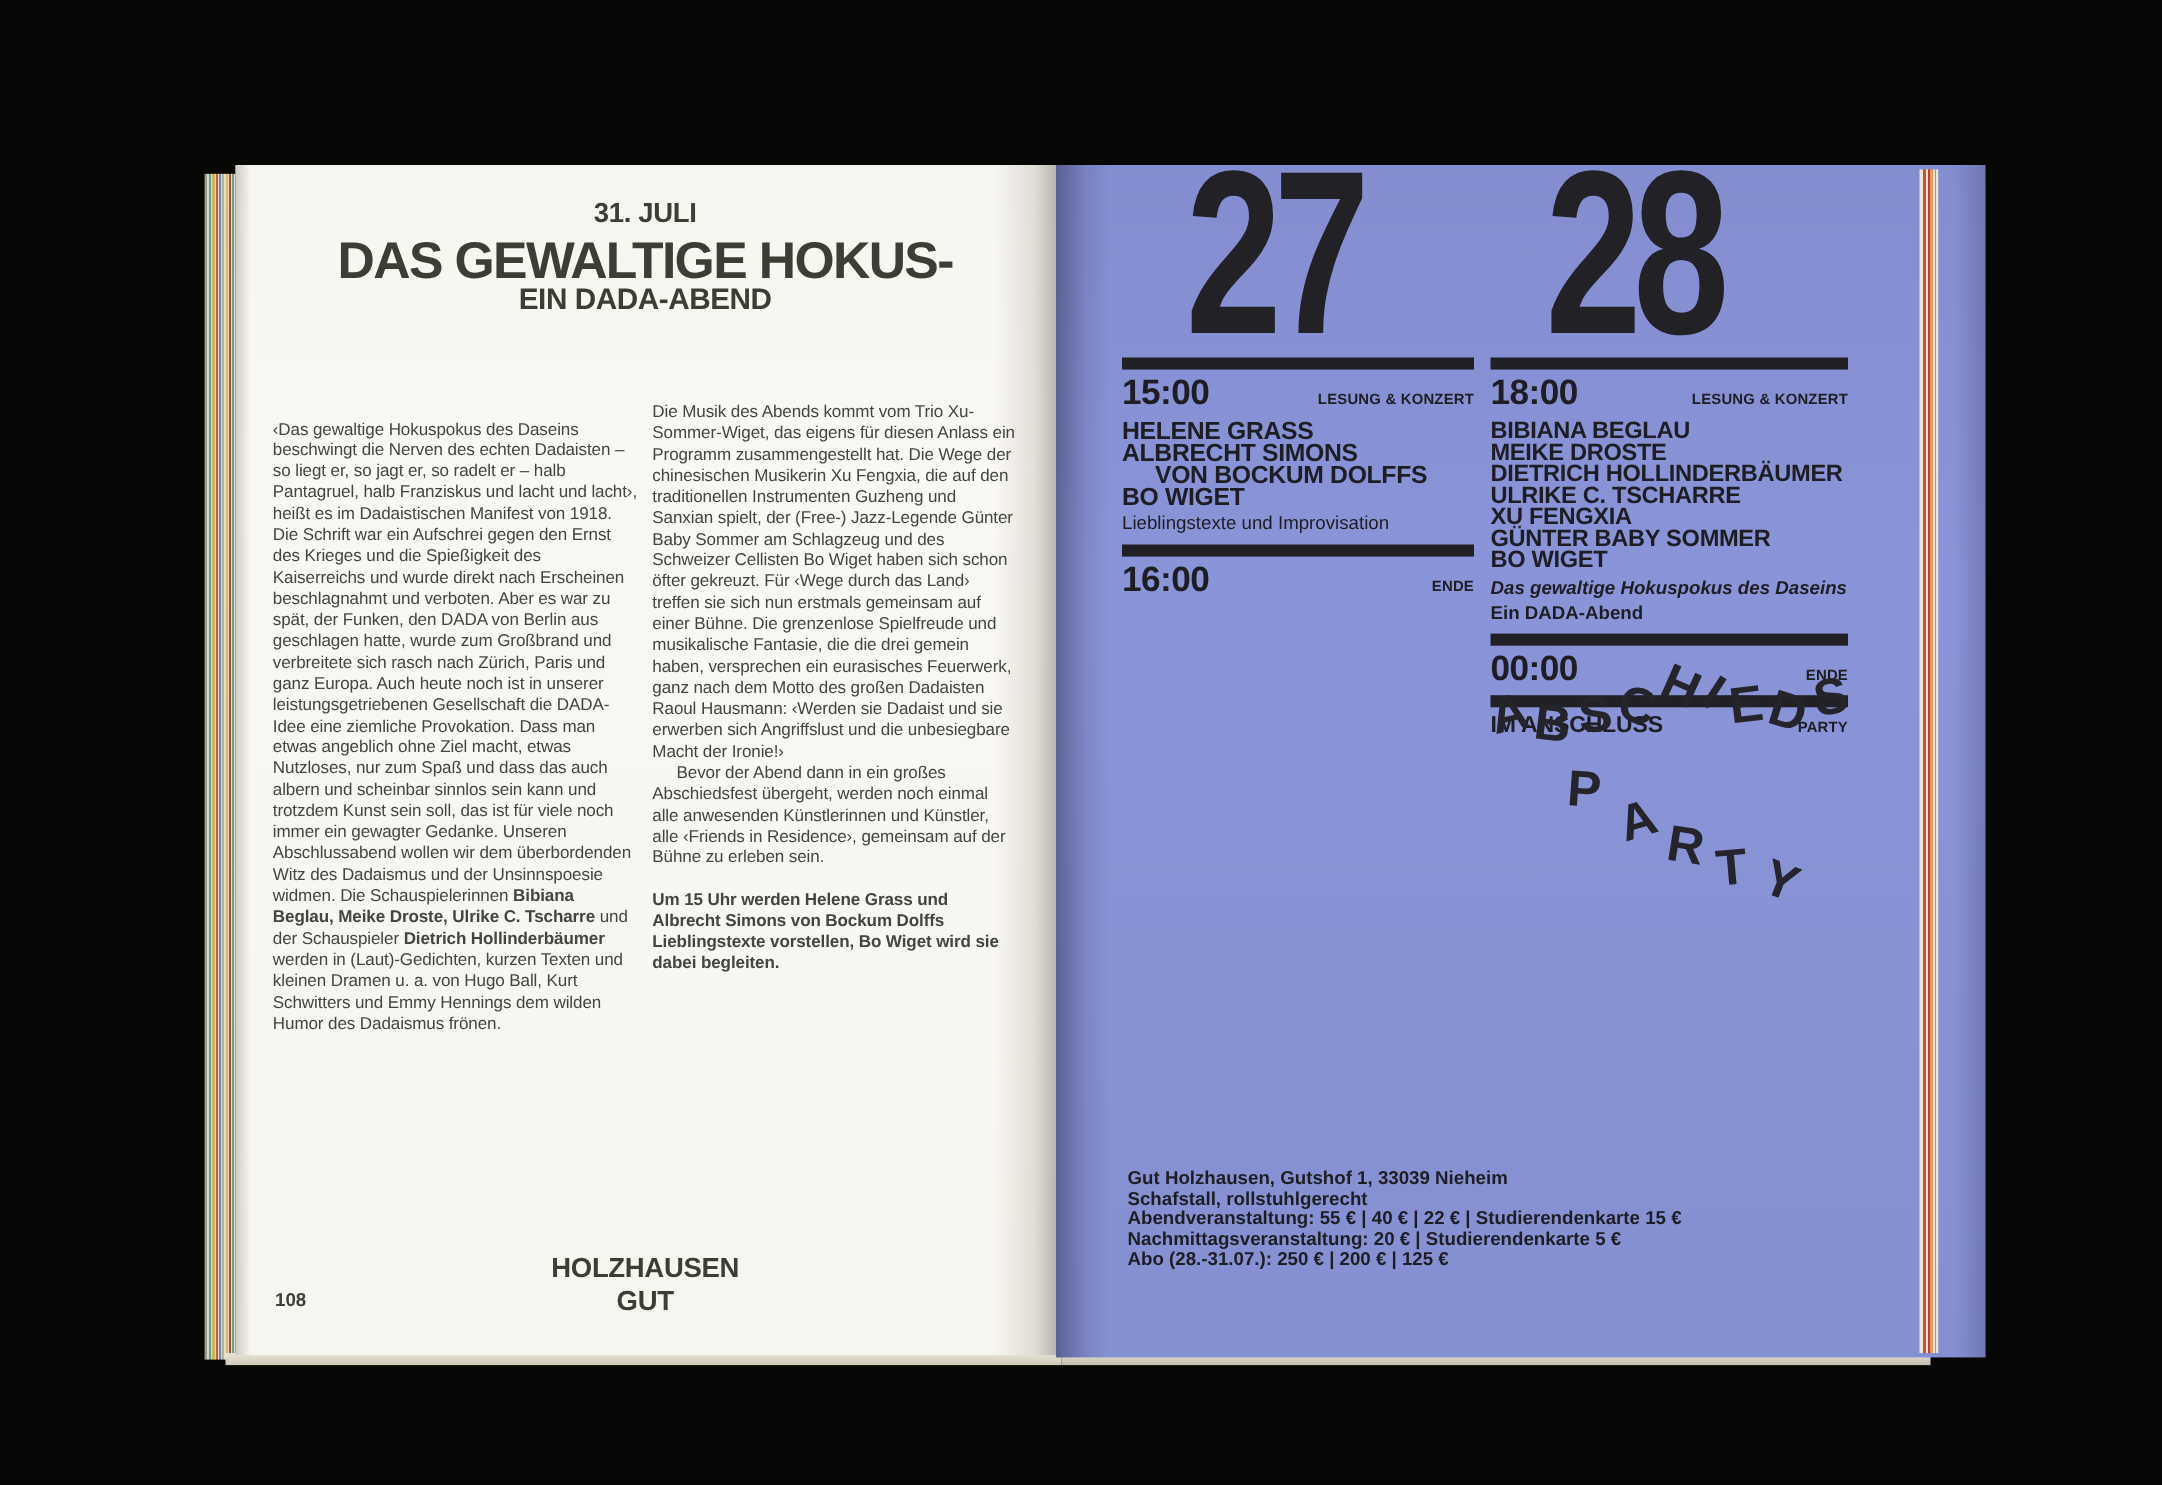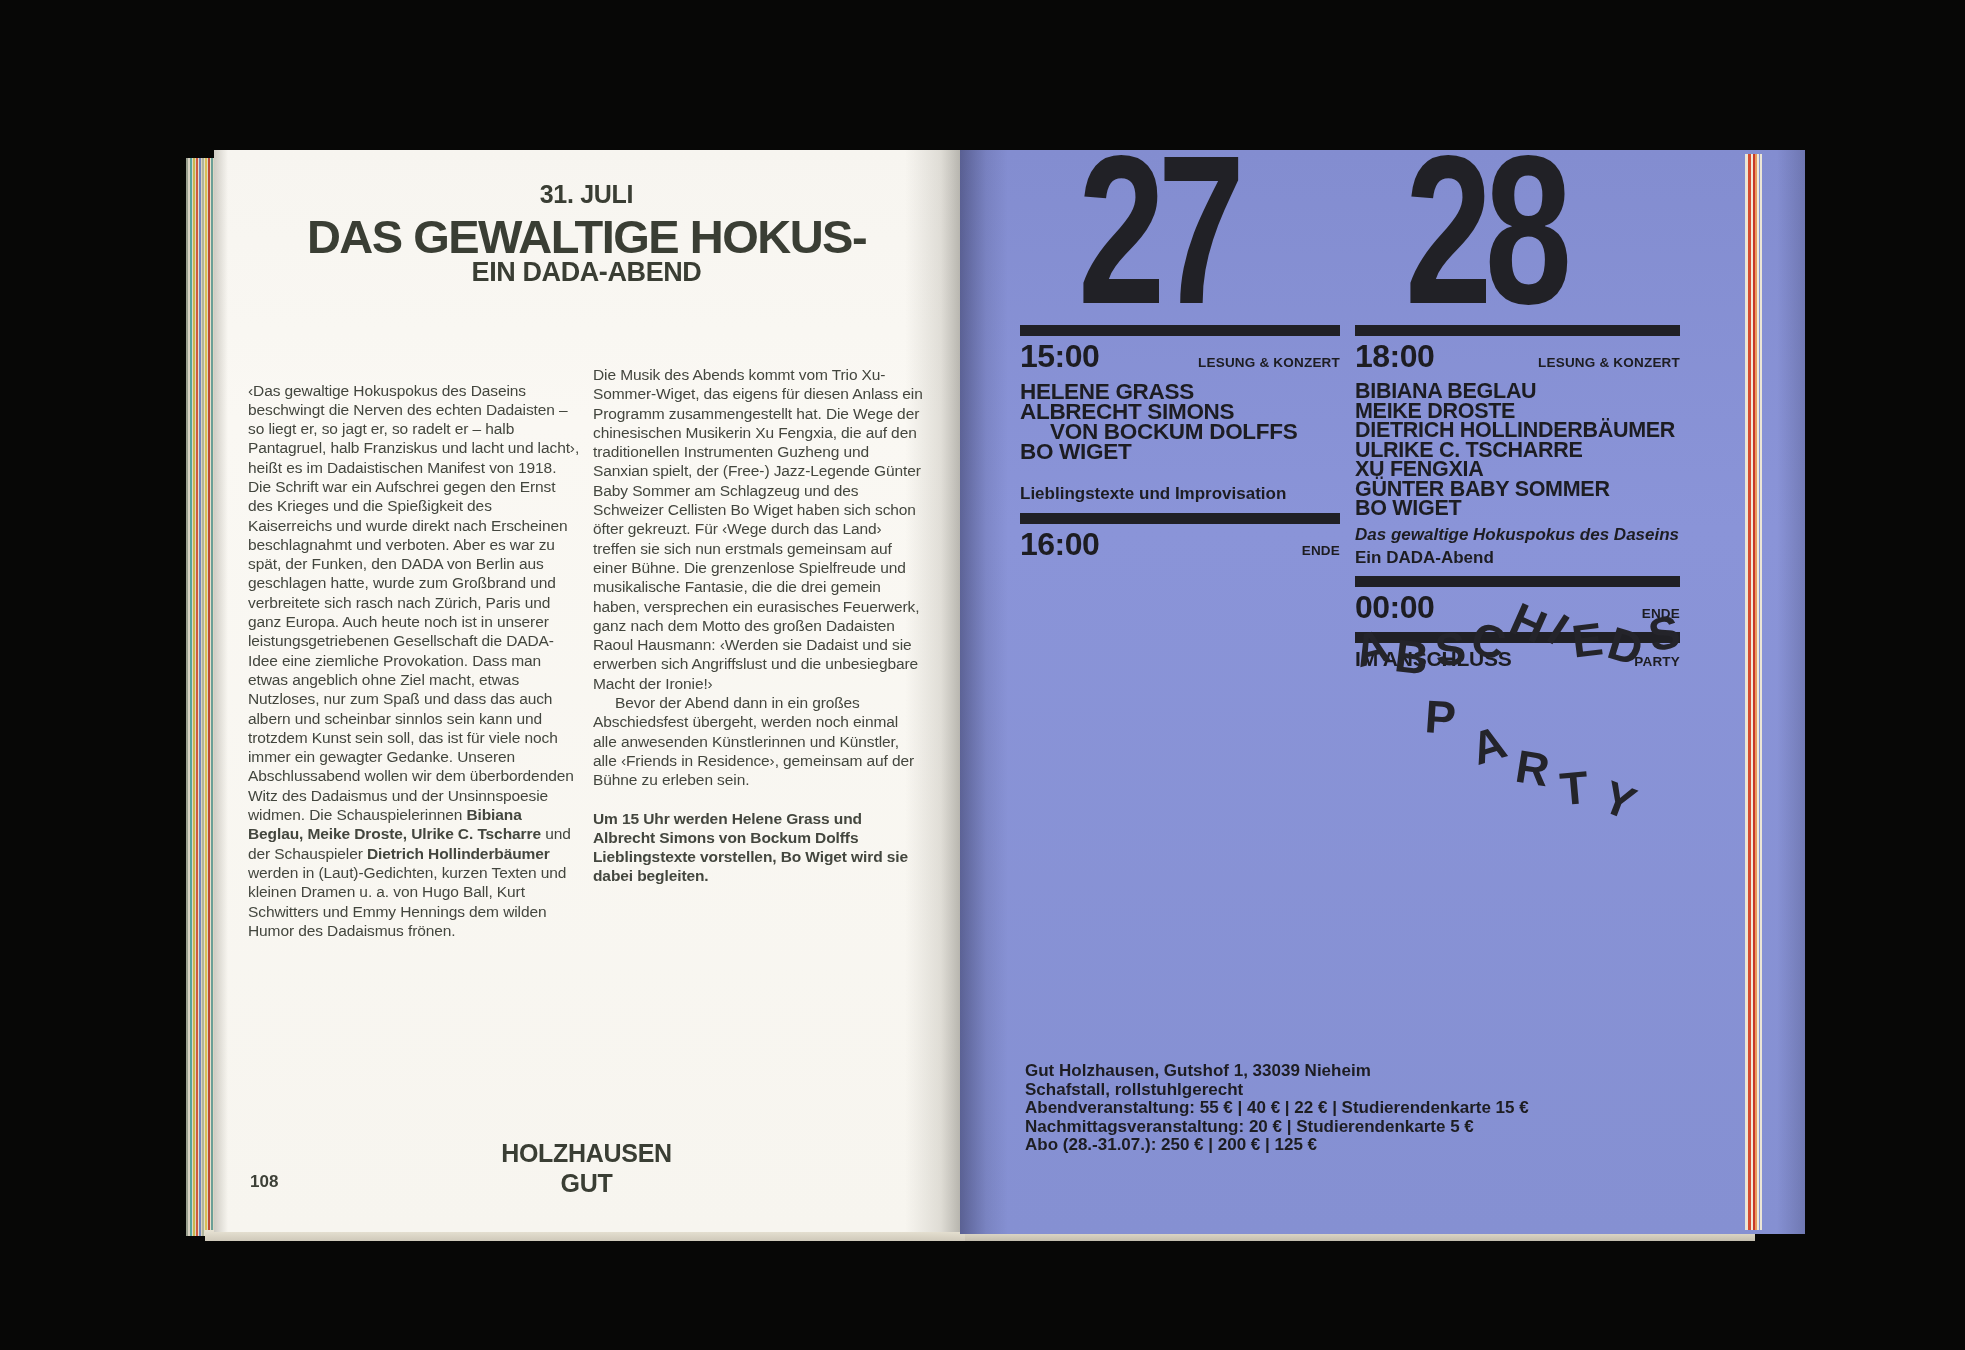--- a/index.html
+++ b/index.html
@@ -79,21 +79,21 @@
   .sched-left{left:60px;}
   .sched-right{left:395px;width:325px;}
   .bar{height:11px;background:#202025;}
   .timerow{display:flex;justify-content:space-between;align-items:baseline;margin-top:2px;}
   .time{font-size:32px;font-weight:bold;letter-spacing:-.5px;}
   .cat{font-size:13.5px;font-weight:bold;letter-spacing:.2px;}
   .performers{margin-top:7px;font-weight:bold;}
   .sched-left .performers{font-size:22.5px;line-height:20px;letter-spacing:-.3px;}
   .sched-right .performers{font-size:21.5px;line-height:19.5px;letter-spacing:-.3px;}
   .sched-left .performers div:nth-child(3){padding-left:30px;}
-  .program{font-size:17px;font-weight:bold;margin-top:22px;}
+  .program{font-size:17px;font-weight:normal;margin-top:4px;}
   .prog-title{font-size:17px;font-weight:bold;font-style:italic;margin-top:6px;}
   .prog-sub{font-size:17px;font-weight:bold;margin-top:3px;margin-bottom:8px;}
   .sched-left .bar2{margin-top:9px;}
   .followrow{display:flex;justify-content:space-between;align-items:baseline;margin-top:4px;}
   .follow{font-size:21px;font-weight:bold;letter-spacing:-.2px;}
 
   .abschieds{position:absolute;left:395px;top:455px;width:325px;display:flex;
     justify-content:space-between;font-size:46px;font-weight:bold;color:#24242a;}
   .abschieds .lt{display:inline-block;}
   .abschieds .lt:nth-child(1){transform:translateY(16px) rotate(-14deg);}

